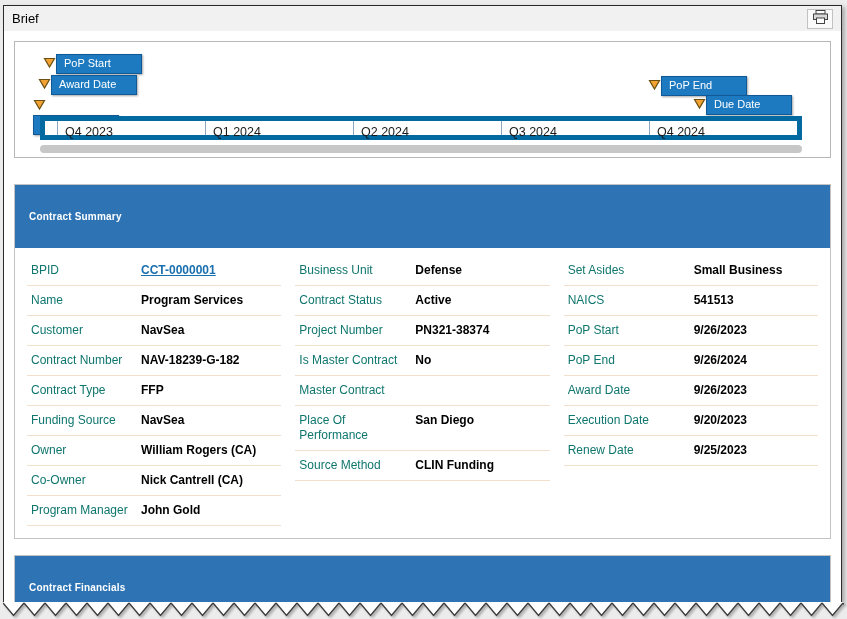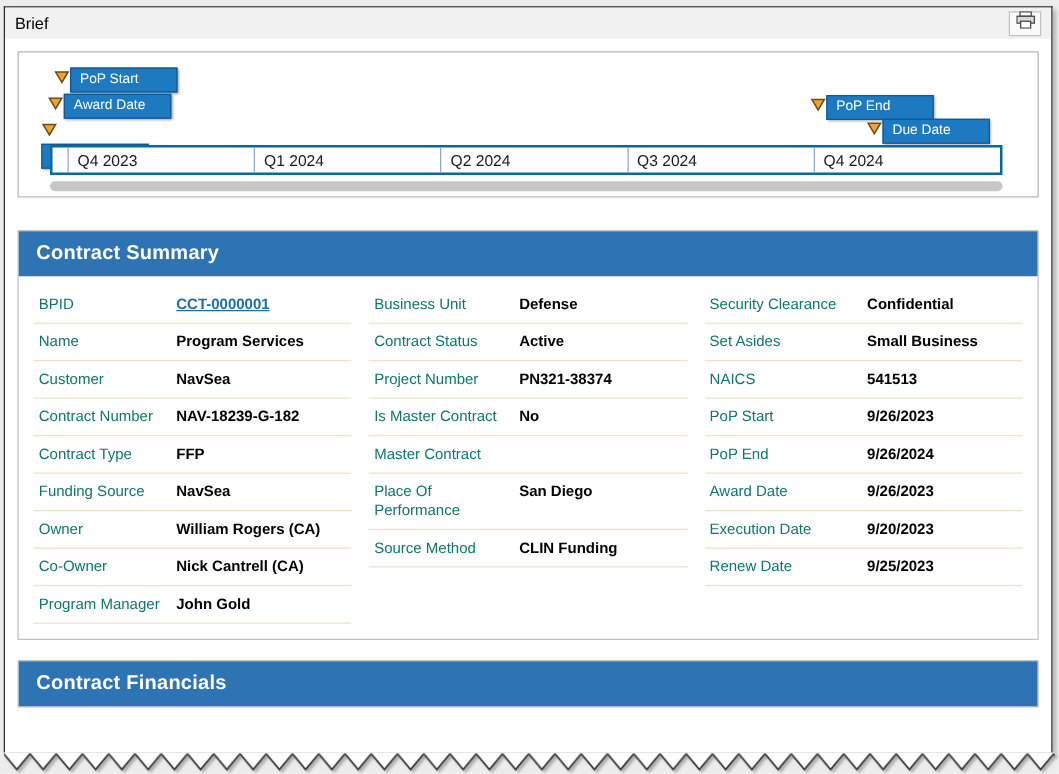--- a/index.html
+++ b/index.html
@@ -43,38 +43,38 @@
     min-width:86px; box-shadow:1px 1px 2px rgba(0,0,0,0.35);
     white-space:nowrap; cursor:pointer;
   }
   .flag-pop-start { left:28px; top:12px; }
   .flag-award-date { left:23px; top:33px; }
   .flag-created { left:18px; top:54px;flex-direction:column; }
   .flag-pop-end { left:633px; top:34px; }
   .flag-due-date { left:678px; top:53px; }
   .quarters {
     position:absolute; left:25px; top:74px; width:762px; height:24px;
-    display:flex; border:2px solid #0369a1; background:#fff;
+    display:flex; border:5px solid #0369a1; background:#fff;
   }
   .q-stub { flex:0 0 13px; border-right:1px solid #8fa8c4; }
   .q-cell {
     flex:1 1 0; border-right:1px solid #8fa8c4;
     font-size:12.5px; color:#1a1a1a; padding:4px 7px; white-space:nowrap;
   }
   .q-cell:last-child { border-right:none; }
   .tl-scrollbar {
     position:absolute; left:25px; top:103px; width:762px; height:8px;
     background:#c7c7c7; border-radius:4px; cursor:pointer;
   }
 
   
   .section { border:1px solid #c3c3c3; margin-bottom:16px; background:#fff; }
   .section-header {
-    background:#2e74b5; color:#fff; font-weight:bold; font-size:16px;
-    padding:9px 14px; letter-spacing:0.2px;
+    background:#2e74b5; color:#fff; font-weight:bold; font-size:10px;
+    padding:26px 14px; letter-spacing:0.2px;
   }
   .section-body {
     display:grid; grid-template-columns:1fr 1fr 1fr; gap:0 14px;
     padding:8px 12px 12px 12px;
   }
   .frow {
     display:flex; align-items:flex-start;
     border-bottom:1px solid #f2e0cc;
     padding:7px 4px; min-height:29px; font-size:12px; line-height:15px;
   }
@@ -240,24 +240,20 @@
             <span class="fval">San Diego</span>
           </div>
           <div class="frow">
             <span class="flbl">Source Method</span>
             <span class="fval">CLIN Funding</span>
           </div>
         </div>
 
         <div class="col c3">
           <div class="frow">
-            <span class="flbl">Security Clearance</span>
-            <span class="fval">Confidential</span>
-          </div>
-          <div class="frow">
             <span class="flbl">Set Asides</span>
             <span class="fval">Small Business</span>
           </div>
           <div class="frow">
             <span class="flbl">NAICS</span>
             <span class="fval">541513</span>
           </div>
           <div class="frow">
             <span class="flbl">PoP Start</span>
             <span class="fval">9/26/2023</span>

